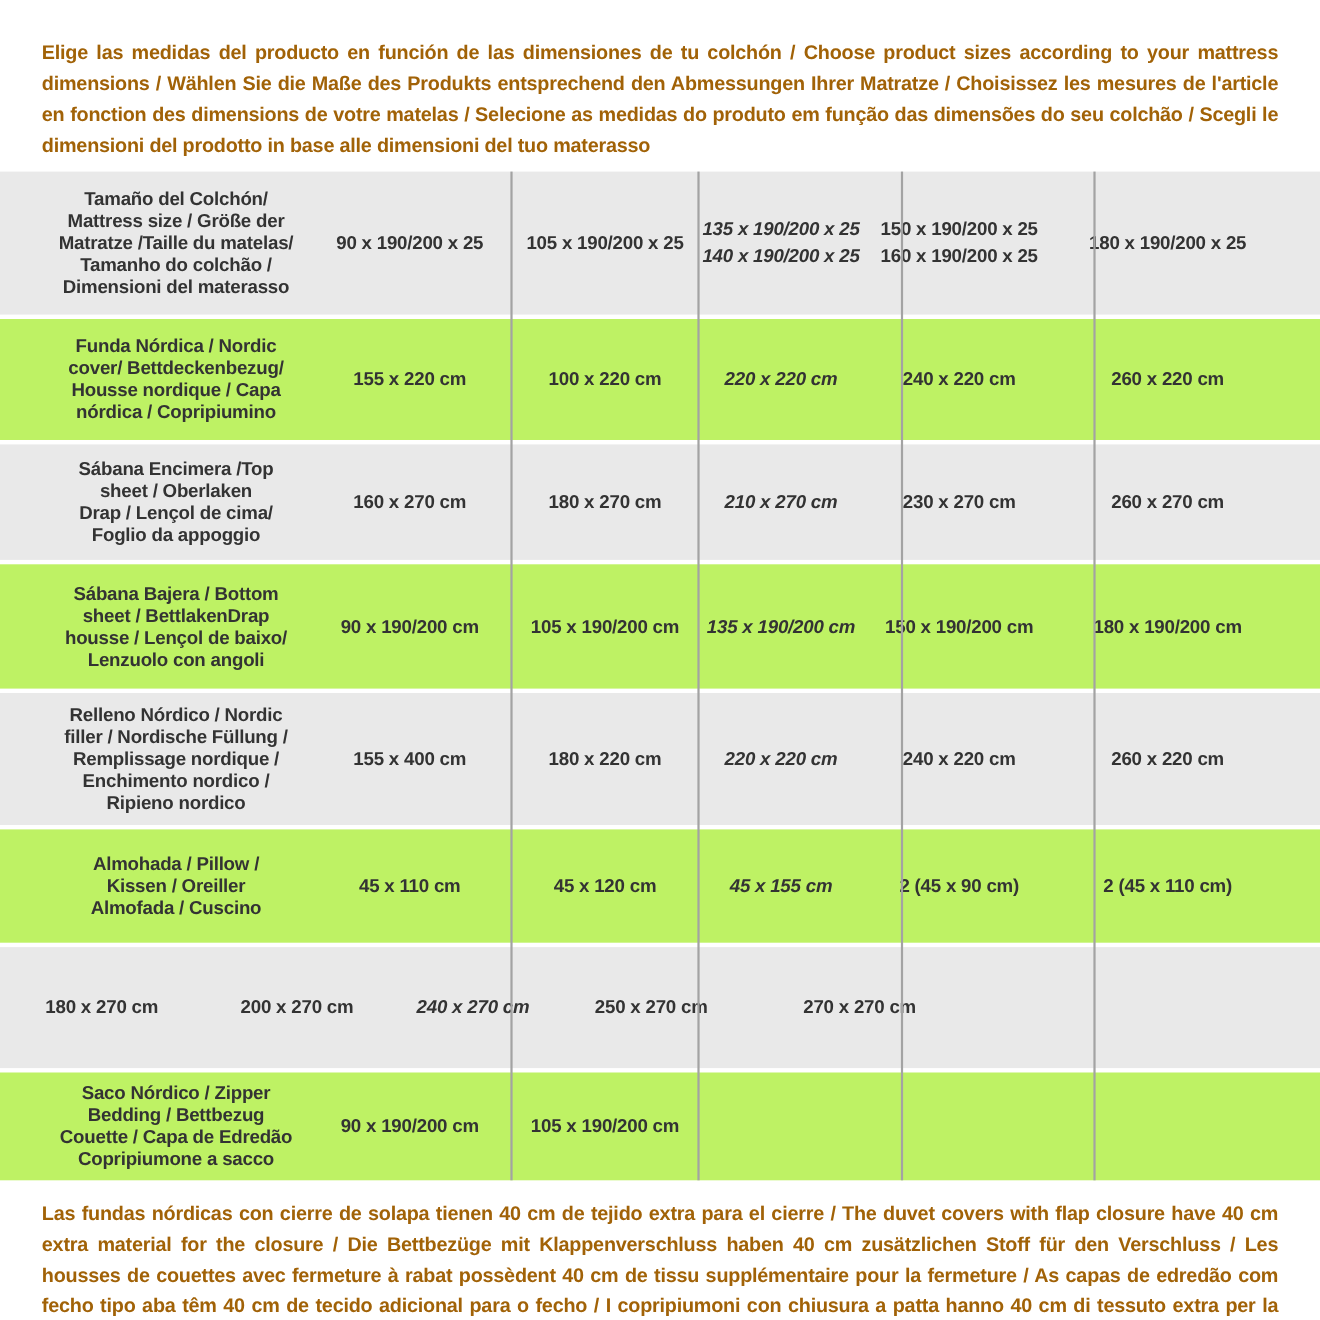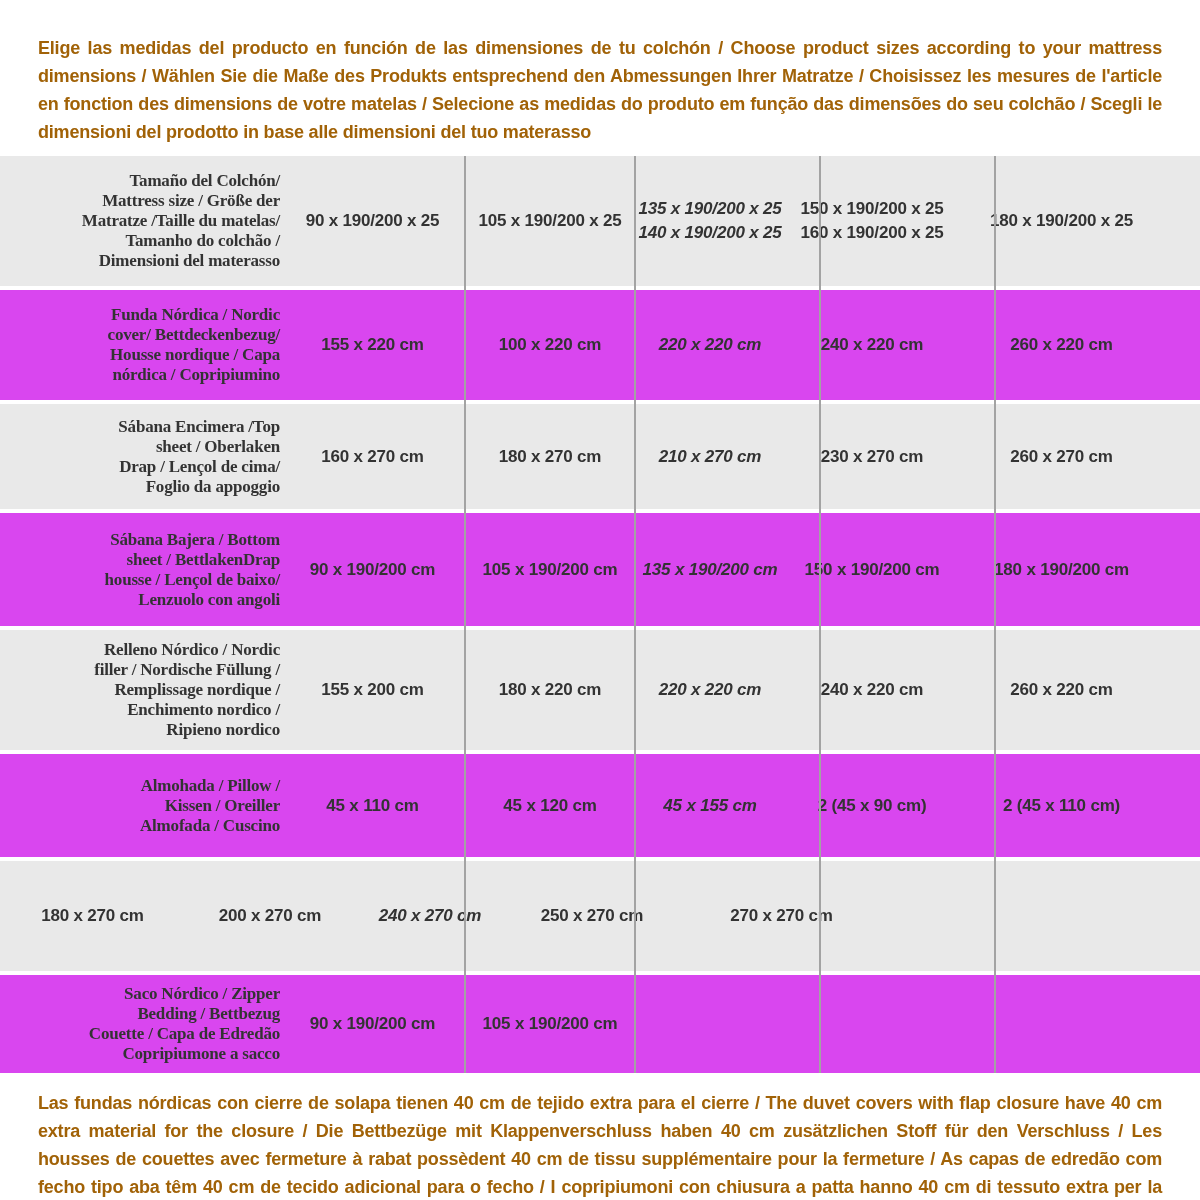--- a/index.html
+++ b/index.html
@@ -34,35 +34,34 @@
     width: 1200px;
   }
   .row {
     display: flex;
     align-items: center;
     width: 1200px;
     margin-bottom: 4px;
   }
   .row:last-child { margin-bottom: 0; }
   .row.gray { background: #e9e9e9; }
-  .row.white { background: #d946ef; }
+  .row.white { background: #bef264; }
   .cell {
     box-sizing: border-box;
     font-weight: bold;
     color: #333333;
     letter-spacing: -0.2px;
     white-space: pre-line;
   }
   .cell.label {
     width: 280px;
     padding-left: 40px;
     font-size: 17px;
     line-height: 20px;
-    text-align: right;
-    font-family: Liberation Serif, serif;
+    text-align: center;
   }
   .cell.val {
     font-size: 17px;
     line-height: 24px;
     text-align: center;
   }
   .c1 { width: 185px; }
   .c2 { width: 170px; }
   .c3 { width: 150px; font-style: italic; }
   .c4 { width: 174px; }
@@ -153,21 +152,21 @@
       <div class="cell val c4">150 x 190/200 cm</div>
       <div class="cell val c5">180 x 190/200 cm</div>
     </div>
 
     <div class="row gray h-r5">
       <div class="cell label">Relleno Nórdico / Nordic
 filler / Nordische Füllung /
 Remplissage nordique /
 Enchimento nordico /
 Ripieno nordico</div>
-      <div class="cell val c1">155 x 200 cm</div>
+      <div class="cell val c1">155 x 400 cm</div>
       <div class="cell val c2">180 x 220 cm</div>
       <div class="cell val c3">220 x 220 cm</div>
       <div class="cell val c4">240 x 220 cm</div>
       <div class="cell val c5">260 x 220 cm</div>
     </div>
 
     <div class="row white h-r6">
       <div class="cell label">Almohada  / Pillow /
 Kissen / Oreiller
 Almofada / Cuscino</div>

